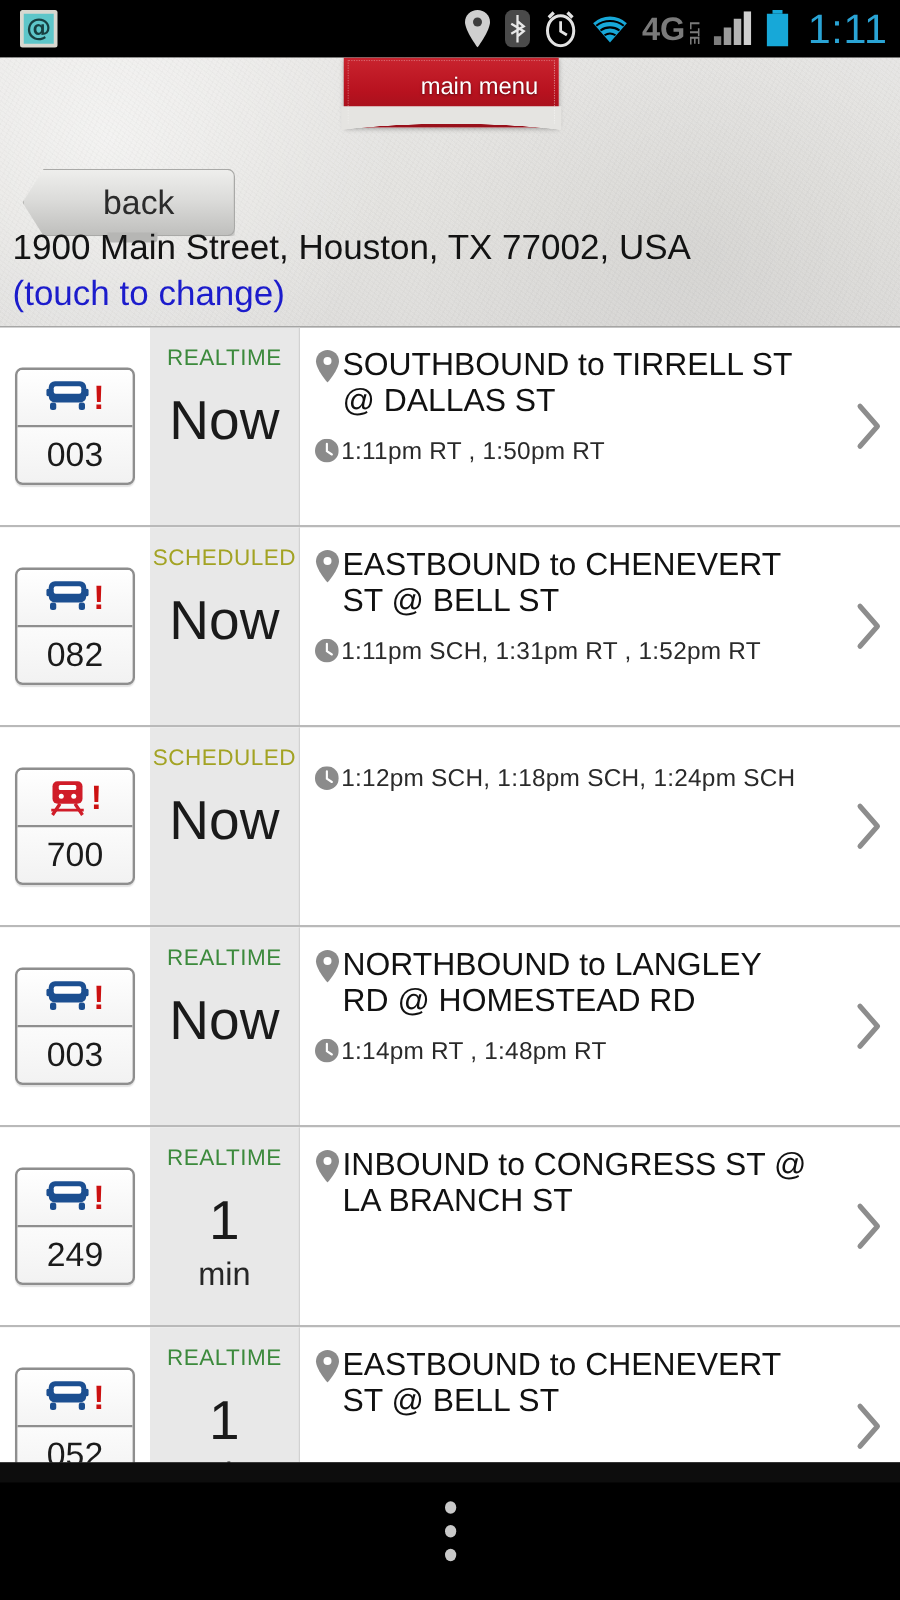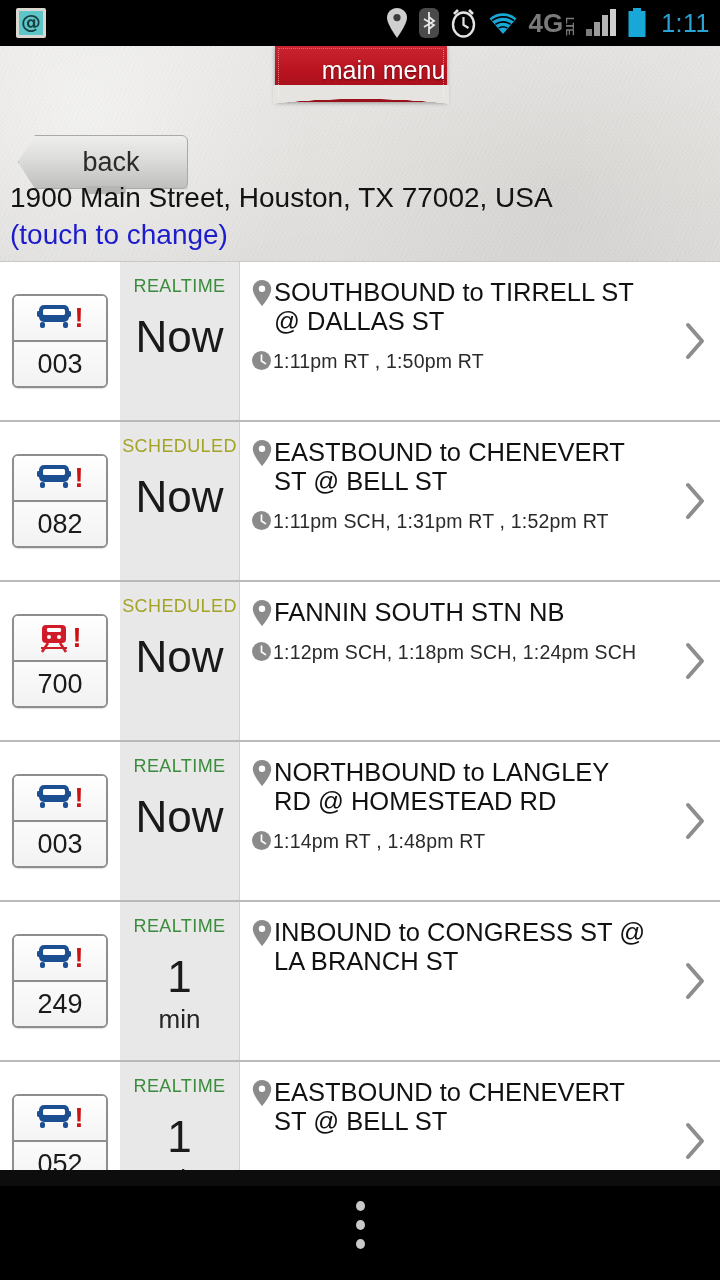--- a/index.html
+++ b/index.html
@@ -55,21 +55,21 @@
     z-index: 0;
   }
   .stamp-icon span {
     position: relative;
     z-index: 1;
     color: #173f40;
     font-family: "DejaVu Sans", sans-serif;
   }
   .sb-clock-time {
     color: #2aa4d5;
-    font-size: 25px;
+    font-size: 33px;
     font-weight: 300;
     letter-spacing: 0.5px;
     font-family: "Liberation Sans", sans-serif;
     margin-left: 3px;
   }
   .ico { display: block; }
 
   
   #header {
     position: relative;
@@ -98,21 +98,21 @@
     width: 172px; height: 56px;
     background: linear-gradient(180deg, #c9242f 0%, #b8121f 48%, #97101a 100%);
     color: #fff;
     text-align: center;
     z-index: 5;
     box-shadow: 0 1px 4px rgba(0,0,0,.35);
     cursor: pointer;
   }
   #main-menu-tab .lbl {
     display: block;
-    font-size: 25px;
+    font-size: 19px;
     line-height: 48px;
     text-shadow: 0 1px 2px rgba(0,0,0,.5);
     position: relative;
     z-index: 2;
     margin-left: 45px;
   }
   #main-menu-tab::before {
     content: "";
     position: absolute; inset: 2px 3px auto 3px; height: 50px;
     border-left: 1px dotted rgba(255,255,255,.45);
@@ -504,27 +504,20 @@
               <span class="bang">!</span>
             </div>
             <div class="num">700</div>
           </div>
         </div>
         <div class="col-eta">
           <span class="kind scheduled">SCHEDULED</span>
           <span class="eta">Now</span>
         </div>
         <div class="col-detail">
-          <div class="dest-line">
-            <svg class="pin-icon" width="20" height="26" viewBox="0 0 20 26">
-              <path d="M10 0C4.9 0 .8 4 .8 8.9 .8 15.5 10 26 10 26s9.2-10.5 9.2-17.1C19.2 4 15.1 0 10 0z" fill="#8b8b8b"></path>
-              <circle cx="10" cy="8.8" r="3.2" fill="#ffffff"></circle>
-            </svg>
-            <span class="txt">FANNIN SOUTH STN NB</span>
-          </div>
           <div class="times-line">
             <svg class="clock-sm" width="19" height="19" viewBox="0 0 19 19">
               <circle cx="9.5" cy="9.5" r="9.5" fill="#8b8b8b"></circle>
               <path d="M9.5 4v6l4 2.6" stroke="#ffffff" stroke-width="1.7" fill="none" stroke-linecap="round"></path>
             </svg>
             <span class="txt">1:12pm  SCH, 1:18pm  SCH, 1:24pm  SCH</span>
           </div>
           <svg class="chev" width="22" height="38" viewBox="0 0 22 38">
             <path d="M4 3l14 16L4 35" stroke="#8d8d8d" stroke-width="4" fill="none" stroke-linecap="round" stroke-linejoin="round"></path>
           </svg>

